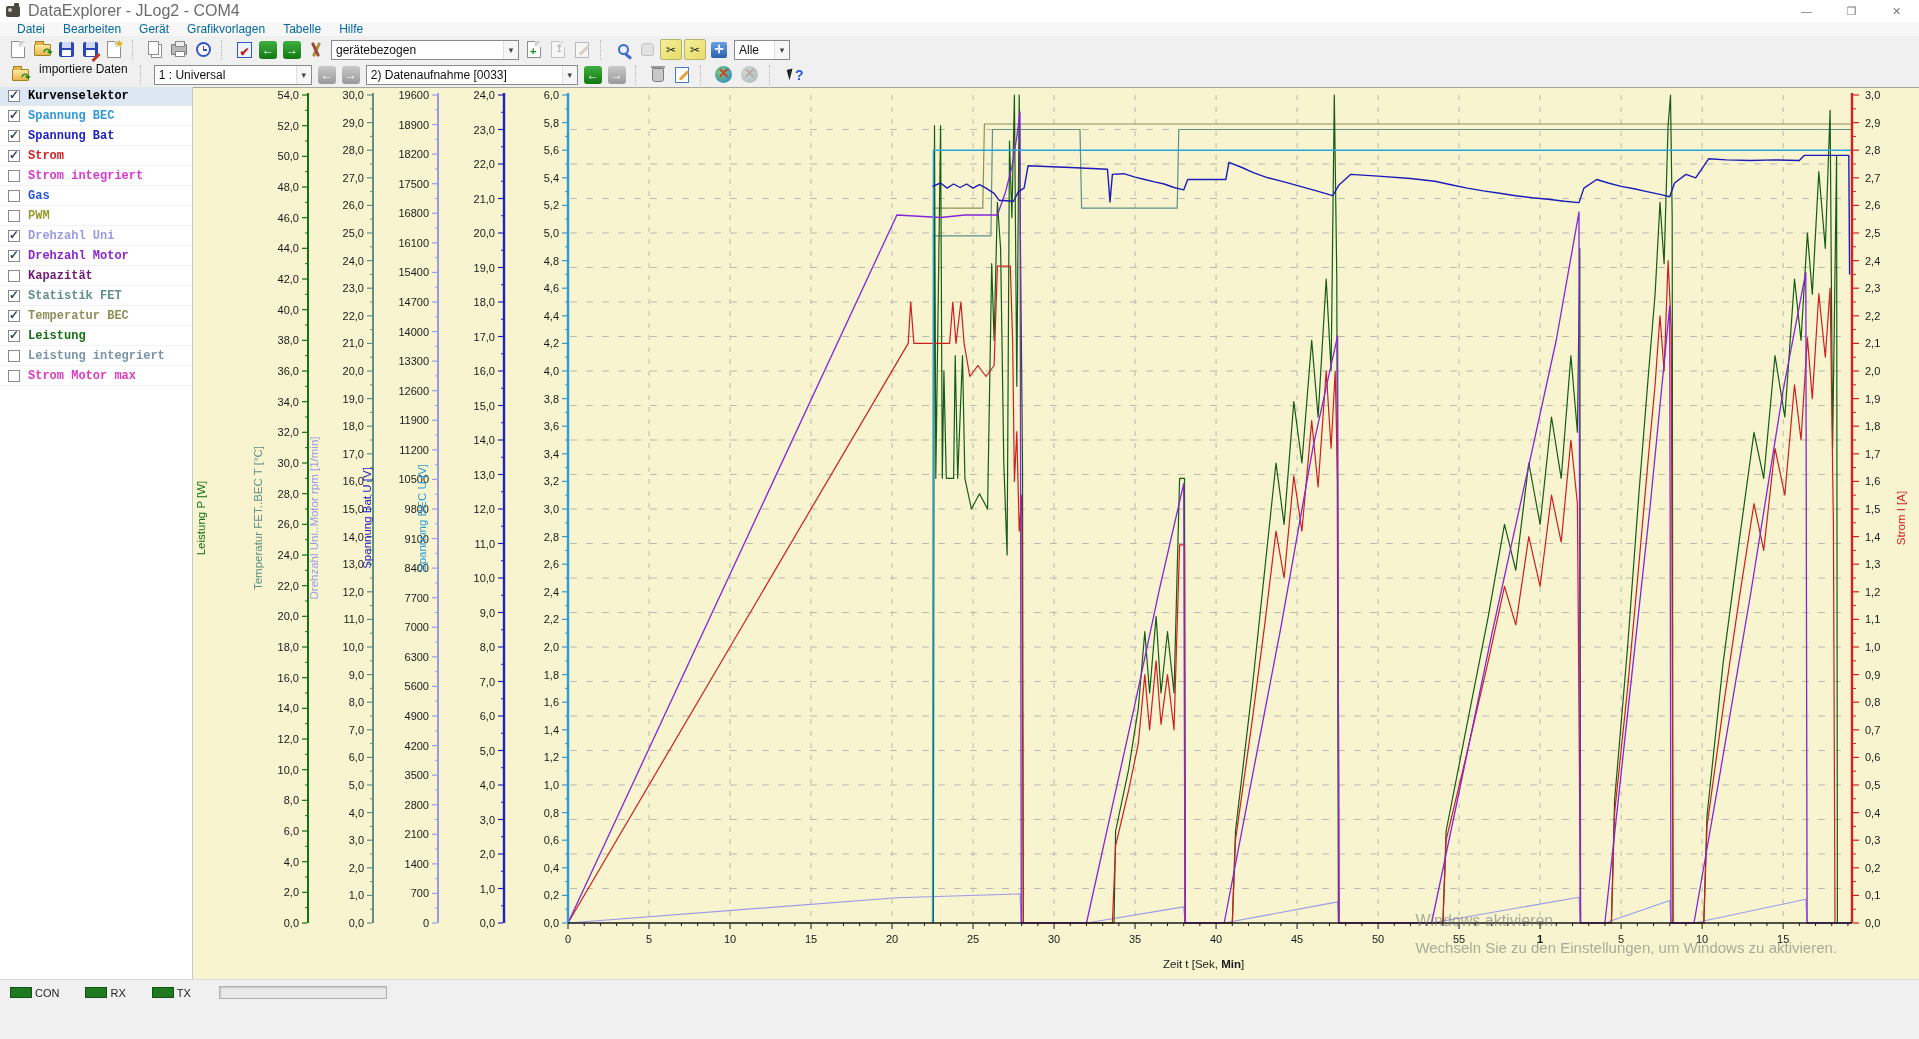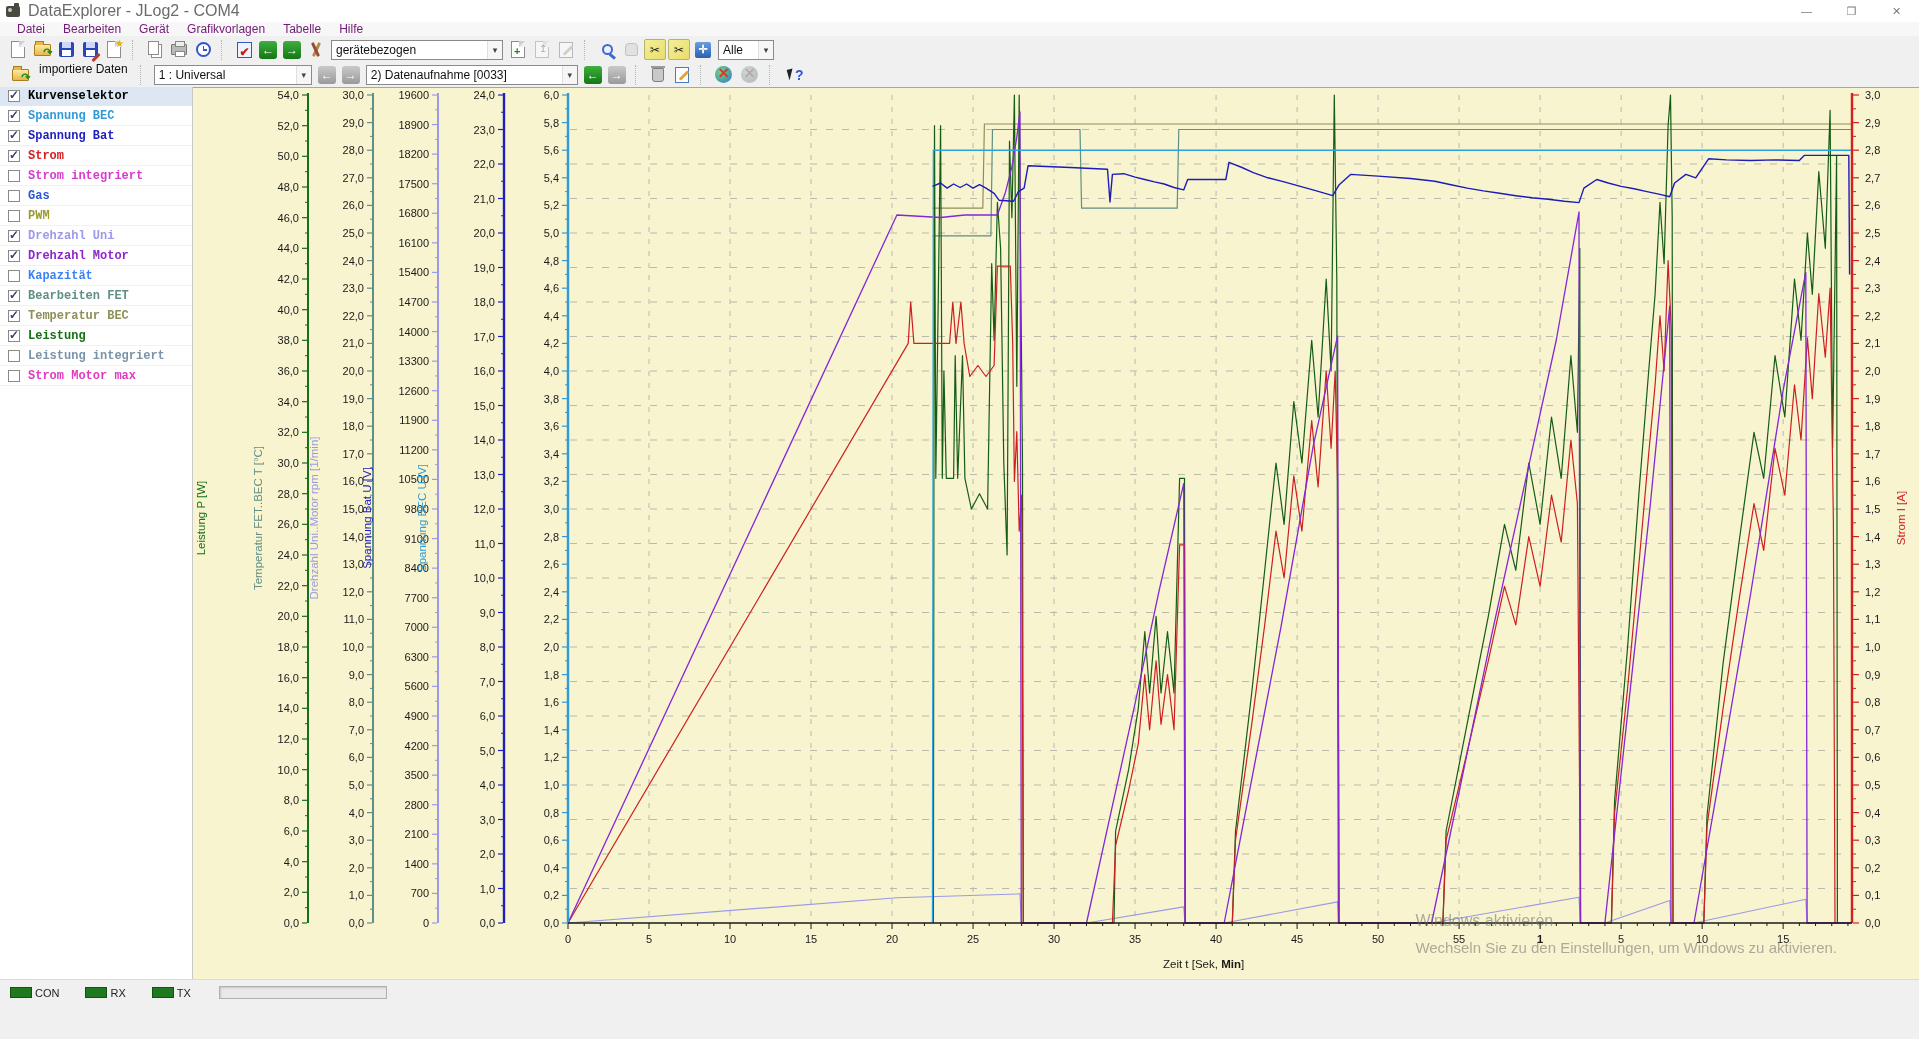--- a/index.html
+++ b/index.html
@@ -11,21 +11,21 @@
   .titlebar { height:22px; background:#ffffff; display:flex; align-items:center; position:relative; }
   .app-icon { width:14px; height:11px; margin-left:6px; background:#4a4a42; border-radius:2px; position:relative; }
   .app-icon:before { content:""; position:absolute; left:2px; top:2px; width:4px; height:4px; border-radius:50%; background:#cfcab8; }
   .app-icon:after { content:""; position:absolute; right:1px; top:-3px; width:5px; height:4px; background:#4a4a42; border-radius:1px; }
   .title-text { margin-left:8px; color:#6b6b6b; font-size:16px; }
   .win-btns { position:absolute; right:0; top:0; height:22px; display:flex; }
   .win-btn { width:45px; height:22px; display:flex; align-items:center; justify-content:center;
     color:#7a7a7a; font-size:11px; }
   
   .menubar { height:15px; background:#f7f7f7; display:flex; align-items:center; padding-left:8px; gap:0; border-bottom:1px solid #f0f0f0;}
-  .menu-item { padding:0 9px; font-size:12px; color:#701a75; }
+  .menu-item { padding:0 9px; font-size:12px; color:#0369a1; }
 
   
   .toolbar { height:25px; background:#f0f0f0; display:flex; align-items:center; padding-left:6px; }
   .tb-sep { width:7px; height:20px; border-left:1px dotted #b5b5b5; margin:0 4px 0 6px; }
   .tbtn { width:22px; height:21px; margin:0 1px; display:flex; align-items:center; justify-content:center;
     position:relative; border:1px solid transparent; border-radius:2px; }
   .tbtn.disabled { opacity:.45; filter:grayscale(.8); }
   .combo { height:20px; background:#fff; border:1px solid #8a8a8a; display:flex; align-items:center;
     font-size:12px; margin:0 3px; position:relative; }
   .combo .ct { padding:0 4px; white-space:nowrap; overflow:hidden; flex:1; }
@@ -169,21 +169,21 @@
       </div>
     <div class="tbtn">
         <span class="i-gbtn">←</span>
       </div>
     <div class="tbtn">
         <span class="i-gbtn">→</span>
       </div>
     <div class="tbtn">
         <span class="i-tools"></span>
       </div>
-    <div class="combo" style="width:172px">
+    <div class="combo" style="width:188px">
       <span class="ct">gerätebezogen</span>
       <span class="ca">▾</span>
     </div>
     <div class="tbtn">
         <span class="i-page">
           <span style="position:absolute;left:2px;top:3px;color:#1d8c1d;font-weight:bold;font-size:11px">+</span>
         </span>
       </div>
     <div class="tbtn disabled">
         <span class="i-page">
@@ -303,25 +303,25 @@
           <div class="sel-row">
             <span class="cb on"></span>
             <span class="sel-label" style="color: rgb(154, 154, 232);">Drehzahl Uni</span>
           </div>
           <div class="sel-row">
             <span class="cb on"></span>
             <span class="sel-label" style="color: rgb(140, 38, 204);">Drehzahl Motor</span>
           </div>
           <div class="sel-row">
             <span class="cb"></span>
-            <span class="sel-label" style="color: #3b82f6;">Kapazität</span>
+            <span class="sel-label" style="color: #701a75;">Kapazität</span>
           </div>
           <div class="sel-row">
             <span class="cb on"></span>
-            <span class="sel-label" style="color: rgb(95, 143, 134);">Bearbeiten FET</span>
+            <span class="sel-label" style="color: rgb(95, 143, 134);">Statistik FET</span>
           </div>
           <div class="sel-row">
             <span class="cb on"></span>
             <span class="sel-label" style="color: rgb(143, 143, 90);">Temperatur BEC</span>
           </div>
           <div class="sel-row">
             <span class="cb on"></span>
             <span class="sel-label" style="color: rgb(22, 112, 22);">Leistung</span>
           </div>
           <div class="sel-row">

